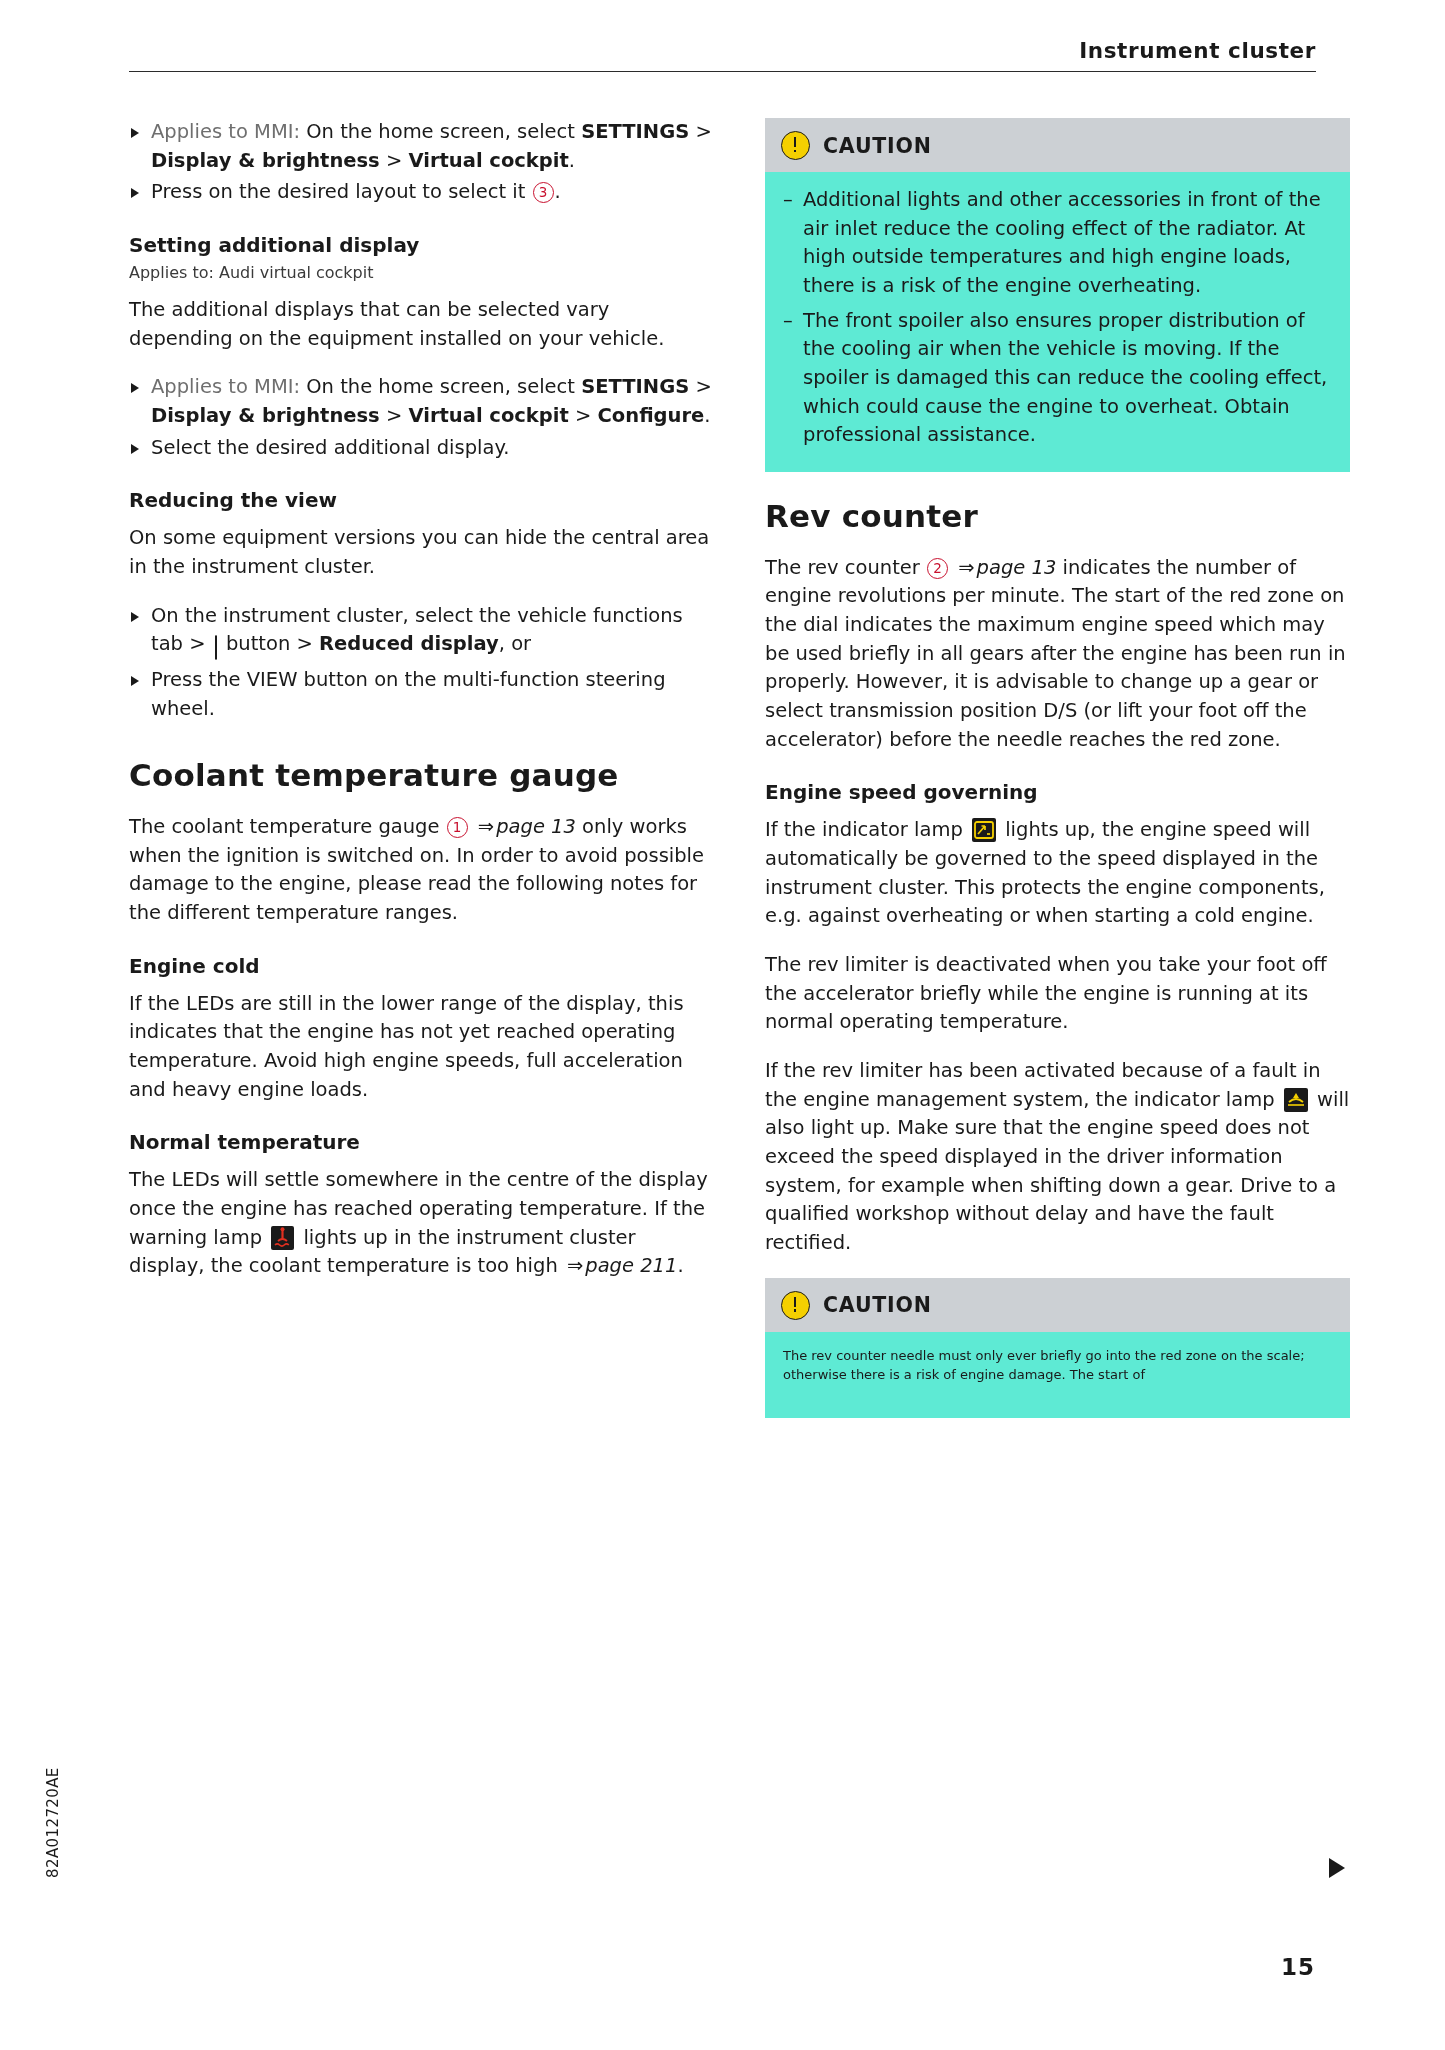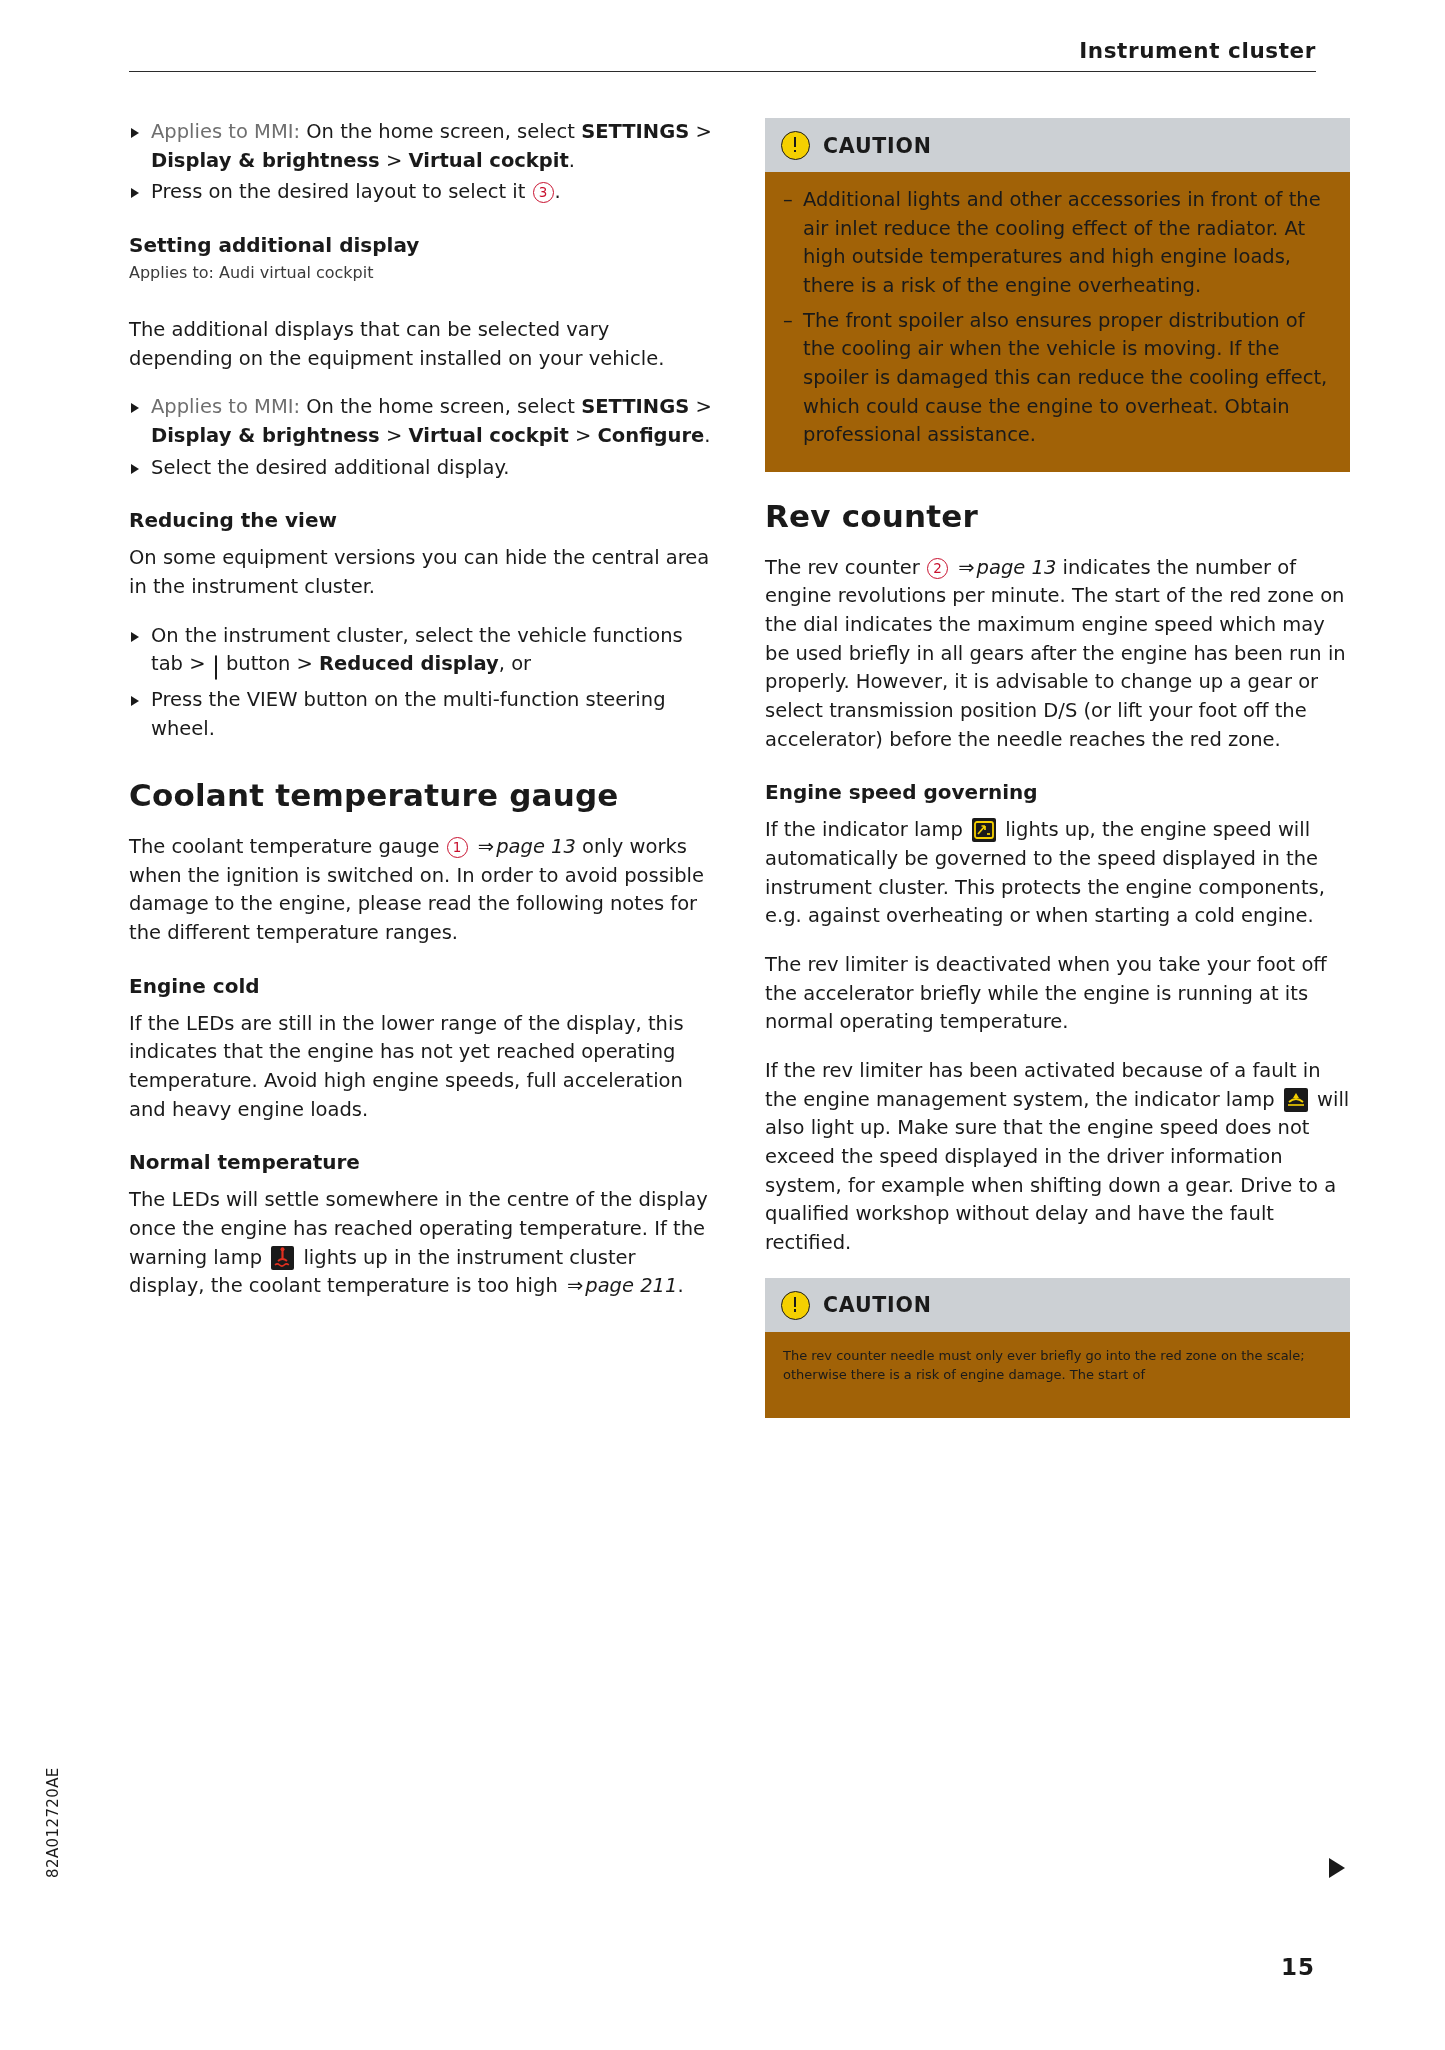--- a/index.html
+++ b/index.html
@@ -102,21 +102,21 @@
     letter-spacing: 0.2px;
   }
   .h2 {
     font-size: 20px;
     font-weight: bold;
     margin: 26px 0 12px 0;
   }
   .applies-note {
     font-size: 16px;
     color: #3a3a3a;
-    margin: -6px 0 34px 0;
+    margin: -6px 0 14px 0;
   }
 
   
   ul.bullets {
     list-style: none;
     margin: 0 0 20px 0;
     padding: 0;
   }
   ul.bullets li {
     position: relative;
@@ -205,21 +205,21 @@
     width: 23px;
     height: 24px;
     background: #1a1a1a;
     border-radius: 2px;
     position: relative;
     vertical-align: -6px;
   }
 
   
   .caution {
-    background: #a16207;
+    background: #5eead4;
     margin: 0 0 26px 0;
   }
   .caution-head {
     background: #ccd0d4;
     display: flex;
     align-items: center;
     gap: 13px;
     padding: 13px 16px 12px 16px;
   }
   .caution-title {

